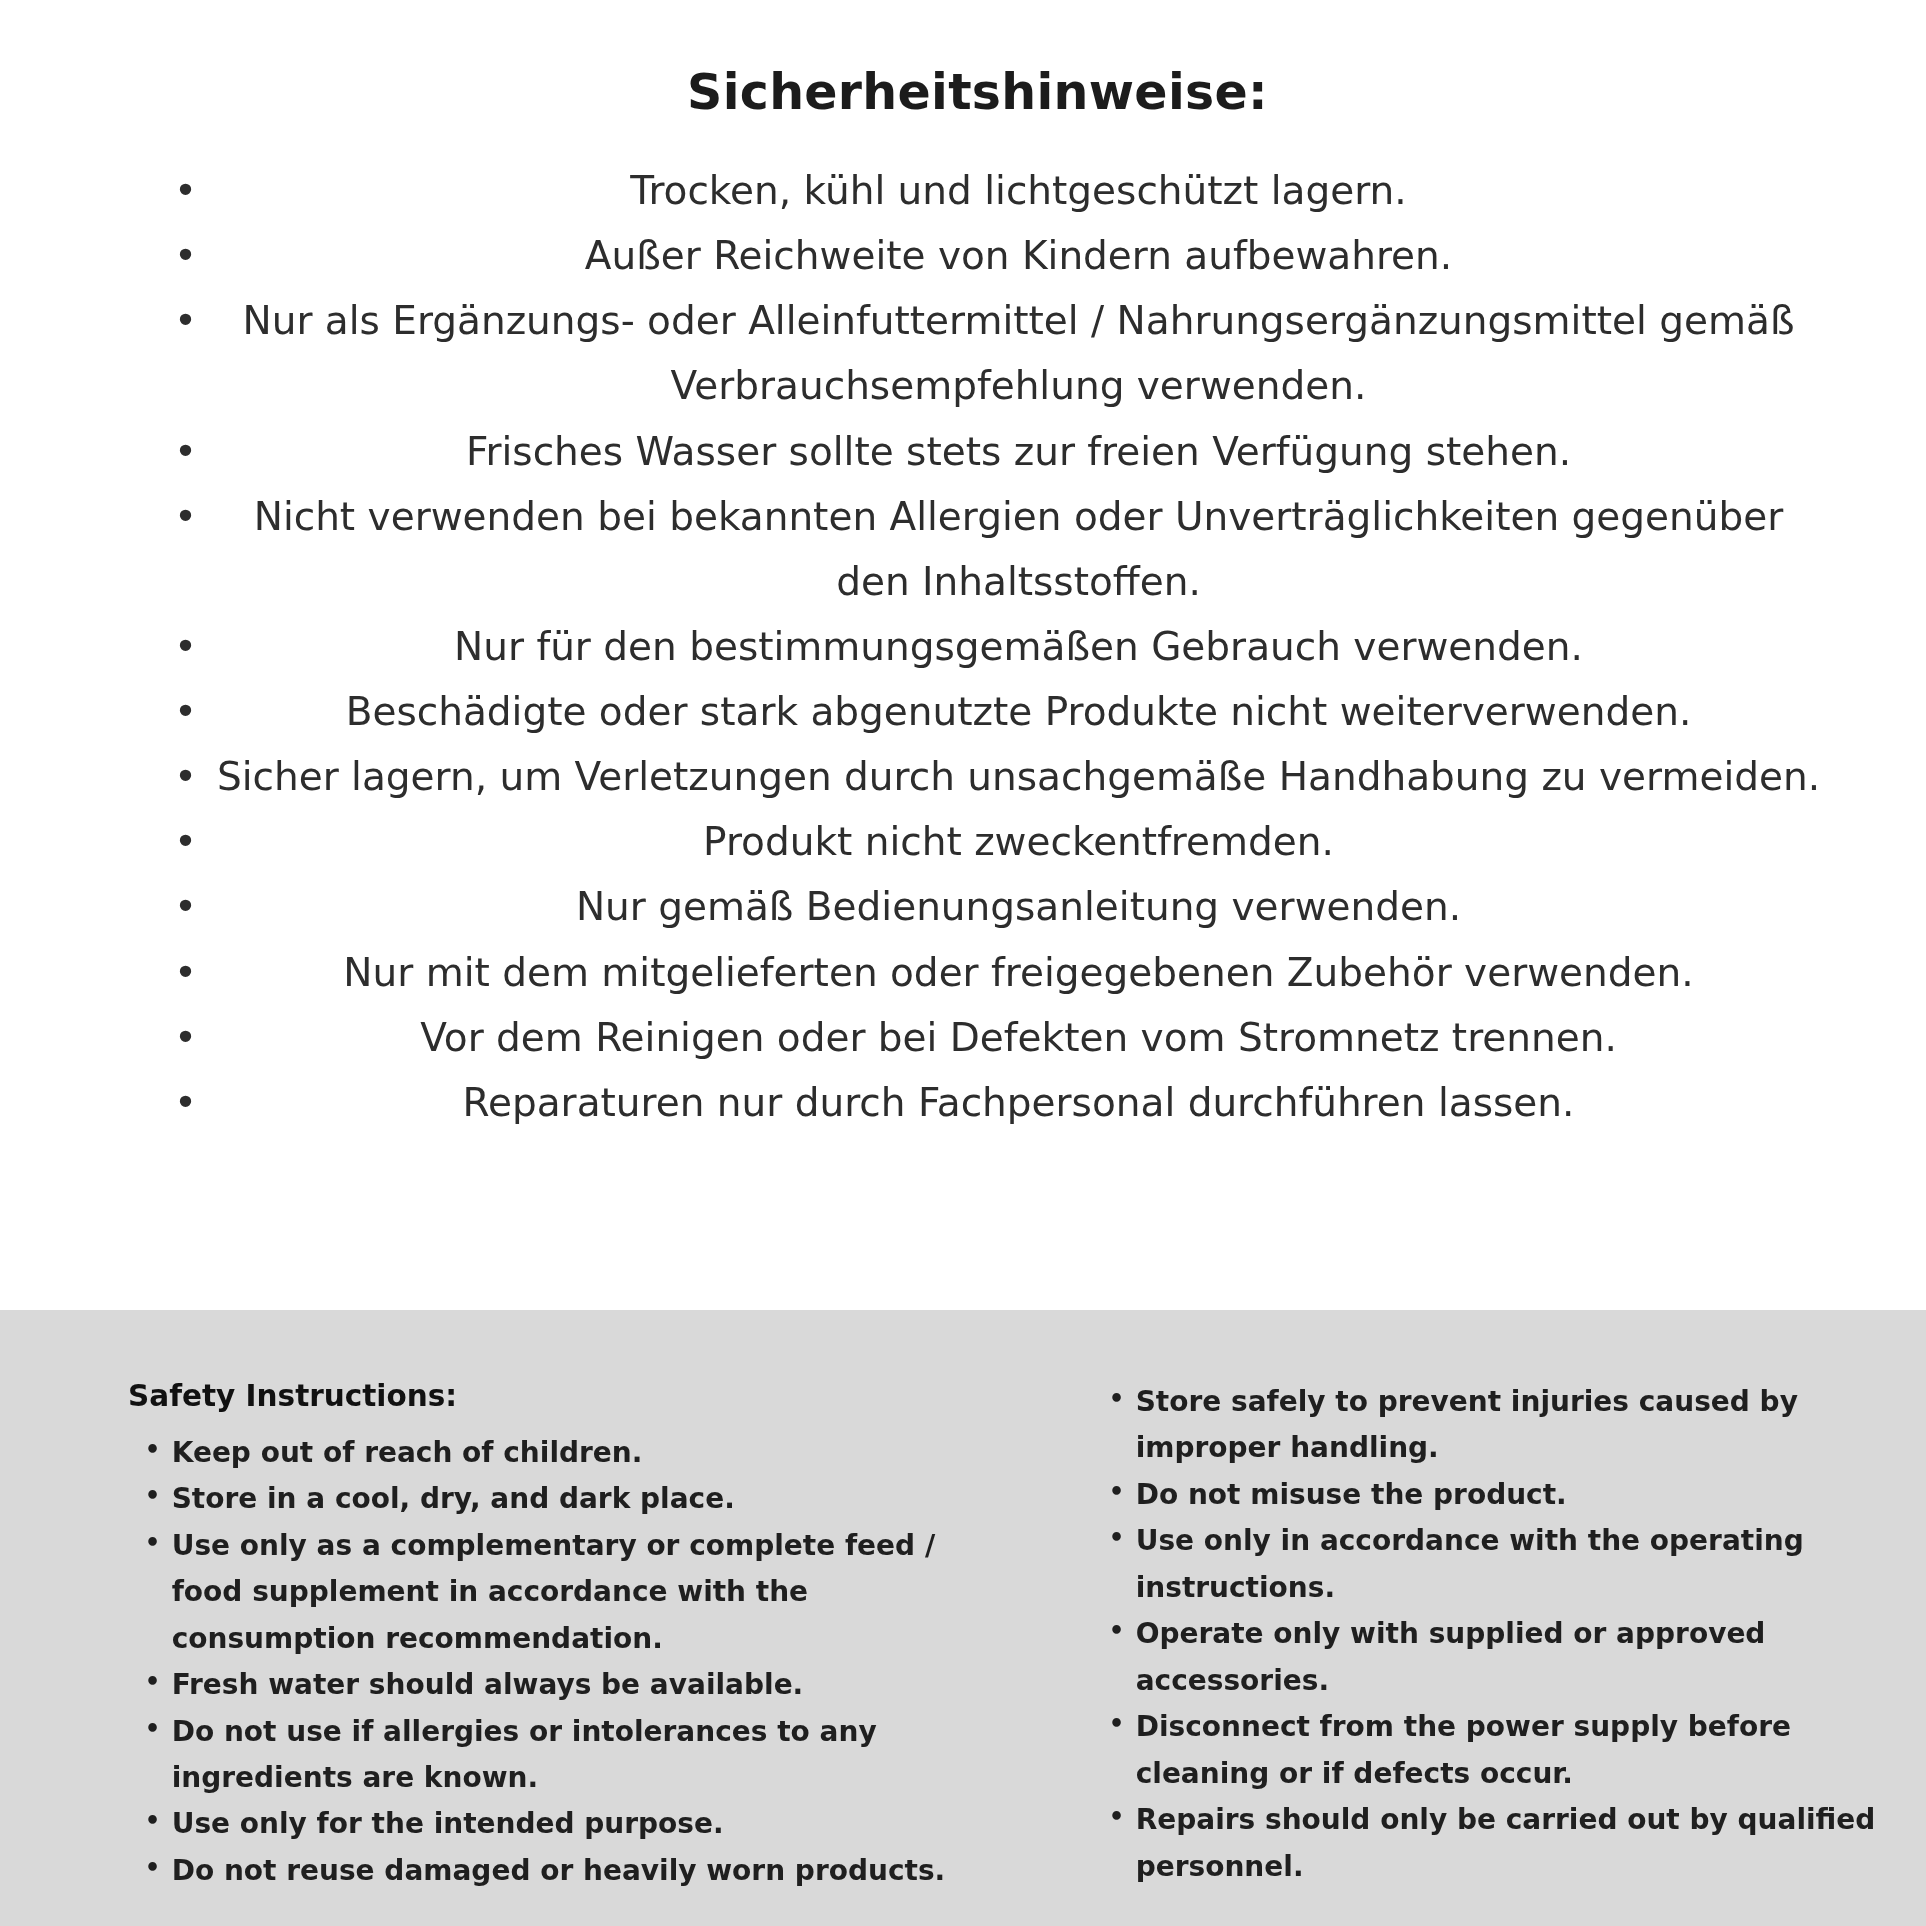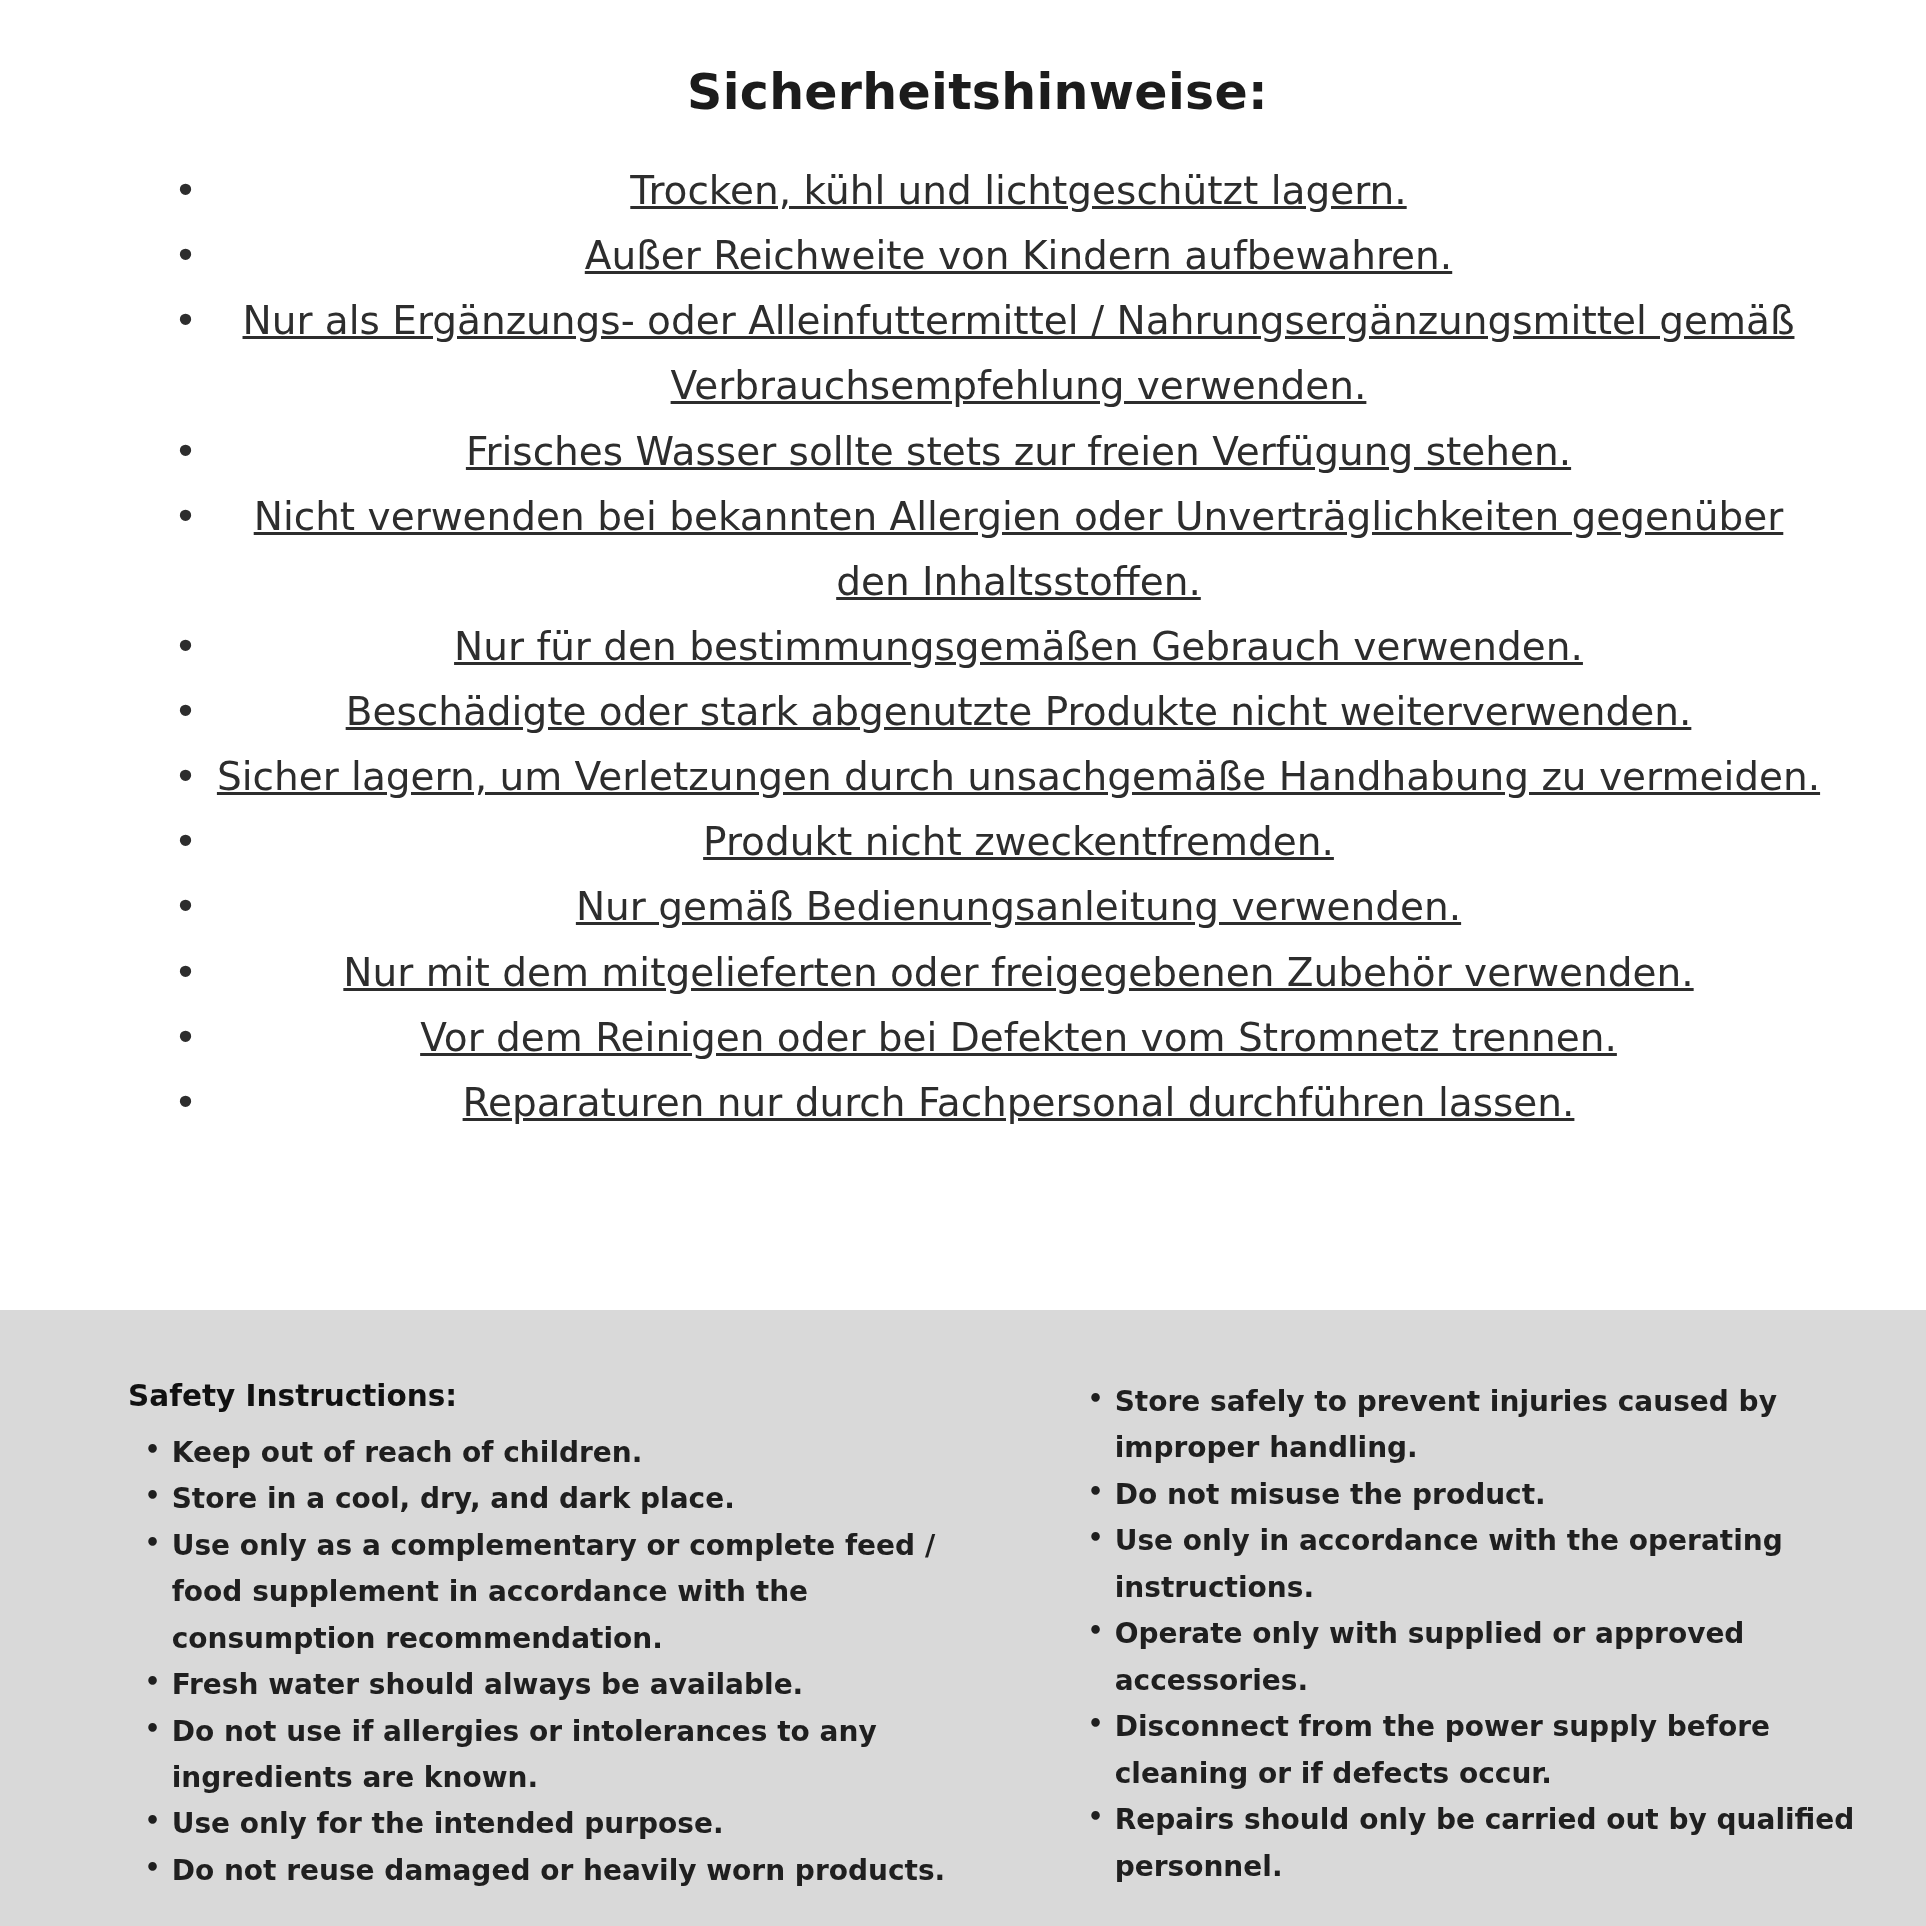--- a/index.html
+++ b/index.html
@@ -33,39 +33,38 @@
     margin: 0;
     padding: 0 0 0 42px;
     max-width: 1682px;
     font-size: 39px;
     line-height: 1.67;
     color: #2d2d2d;
   }
   .de-list li {
     position: relative;
     padding-left: 40px;
-    text-decoration: underline;
   }
   .de-list li::before {
     content: "\2022";
     position: absolute;
     left: 0;
     top: 0;
     color: #2d2d2d;
   }
   
   .en-panel {
     position: absolute;
     left: 0;
     right: 0;
     top: 1310px;
     bottom: 0;
     background: #d9d9d9;
     box-sizing: border-box;
-    padding: 69px 65px 39px 128px;
+    padding: 69px 44px 39px 128px;
     display: flex;
     justify-content: space-between;
     gap: 63px;
   }
   .en-col {
     box-sizing: border-box;
   }
   .en-col-left  { width: 854px; }
   .en-col-right { width: 790px; }
   .en-title {

